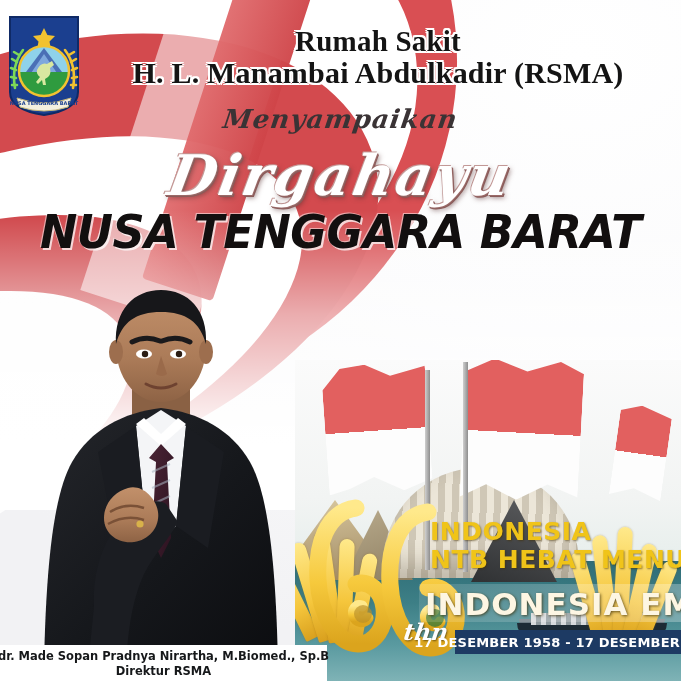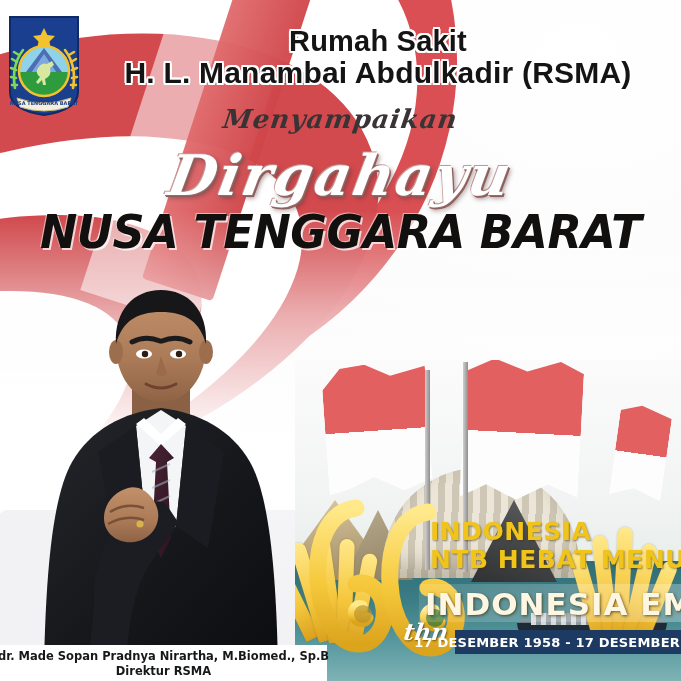--- a/index.html
+++ b/index.html
@@ -82,21 +82,21 @@
 
   
   .emblem{
     position:absolute;left:7px;top:14px;width:74px;height:104px;
   }
   .emblem svg{display:block;width:100%;height:100%;}
 
   .org-title{
     position:absolute;left:88px;top:26px;width:580px;
     text-align:center;
-    font-family:Liberation Sans, sans-serif;
+    font-family:Liberation Serif, serif;
     font-weight:bold;
     color:#141414;
     line-height:1.06;
     letter-spacing:.2px;
     -webkit-text-stroke:0px;
     text-shadow:
       2px 0 0 #fff,-2px 0 0 #fff,0 2px 0 #fff,0 -2px 0 #fff,
       1.6px 1.6px 0 #fff,-1.6px 1.6px 0 #fff,1.6px -1.6px 0 #fff,-1.6px -1.6px 0 #fff;
   }
   .org-l1{font-size:29px;}

